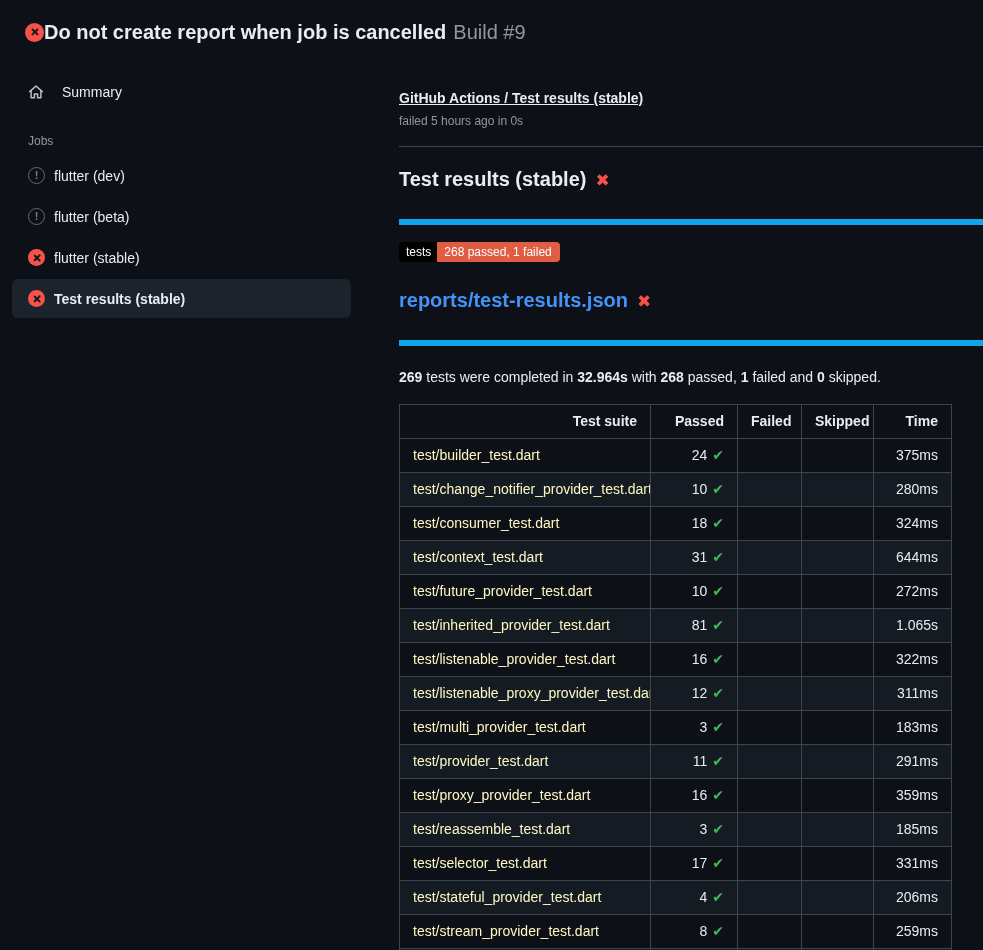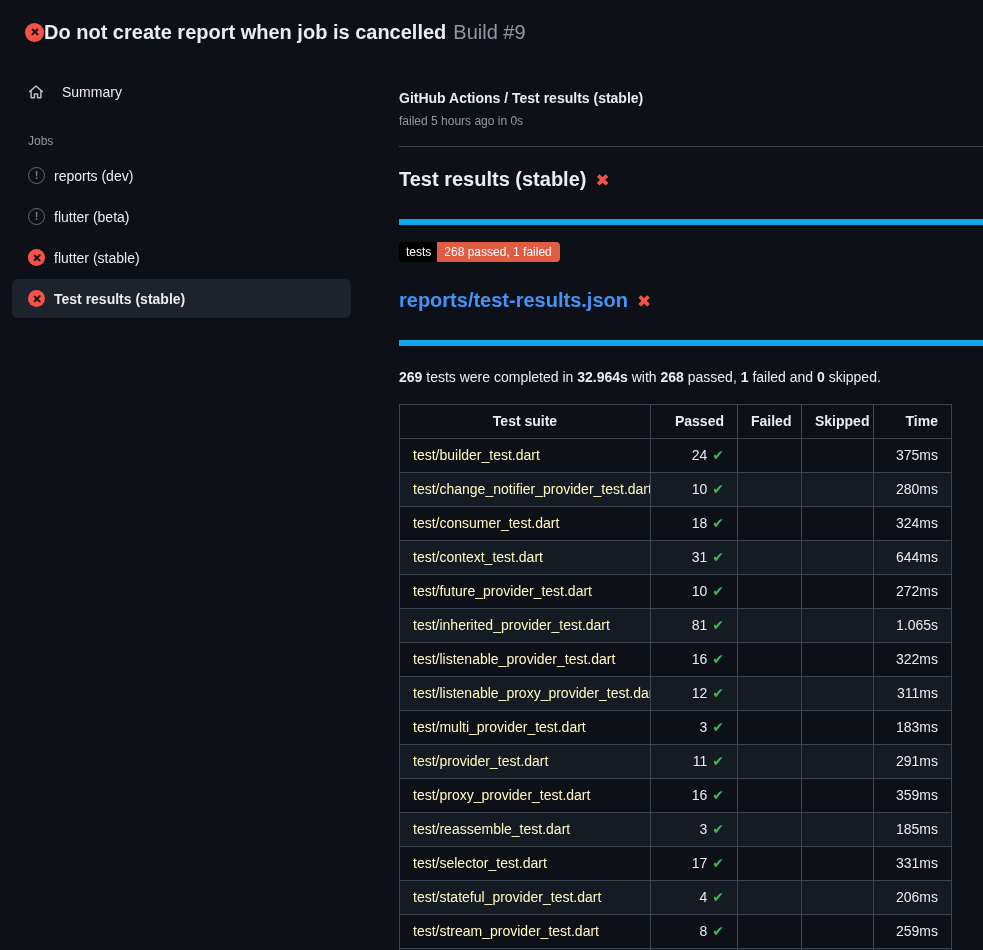--- a/index.html
+++ b/index.html
@@ -39,21 +39,21 @@
   .status-icon.cancelled { border: 1.5px solid #646b74; color: #767e87; font-size: 11px; font-weight: 700; line-height: 1; }
   .status-icon.failed { background: #f85149; }
   .status-icon.failed::before, .status-icon.failed::after {
     content: ""; position: absolute; left: 50%; top: 50%;
     width: 8.5px; height: 2.1px; background: #16191f; border-radius: 1px;
   }
   .status-icon.failed::before { transform: translate(-50%,-50%) rotate(45deg); }
   .status-icon.failed::after  { transform: translate(-50%,-50%) rotate(-45deg); }
 
   
-  .breadcrumb { font-size: 14px; font-weight: 700; line-height: 20px; }
+  .breadcrumb { font-size: 14px; font-weight: 700; line-height: 20px; text-decoration: underline; }
   .status-line { font-size: 12px; color: #9198a1; line-height: 16px; margin-top: 5px; }
   .run-divider { border: none; border-top: 1px solid #3d444d; margin-top: 17px; }
 
   
   h2.section-heading { font-size: 20px; font-weight: 700; line-height: 28px; margin-top: 18px;
     padding-bottom: 24px; border-bottom: 6px solid #0ea5e9; }
   .heading-x { color: #f85149; font-weight: 700; font-size: 17px; margin-left: 9px; }
   .report-link-text { color: #4493f8; cursor: pointer; }
 
   .badge { display: inline-flex; margin-top: 17px; border-radius: 4px; overflow: hidden;
@@ -64,21 +64,21 @@
   h2.report-heading { margin-top: 24px; }
 
   .summary-line { font-size: 14px; line-height: 21px; margin-top: 21px; }
   .summary-line b { font-weight: 700; }
 
   
   table.results { margin-top: 16px; border-collapse: collapse; table-layout: fixed;
     width: 552px; font-size: 14px; }
   .results th, .results td { border: 1px solid #3d444d; padding: 7px 13px; line-height: 19px;
     overflow: hidden; white-space: nowrap; }
-  .results th { font-weight: 700; text-align: center; }
+  .results th { font-weight: 700; text-align: right; }
   .results th.num, .results td.num { text-align: right; }
   .results tbody tr:nth-child(even) td { background: #151b23; }
   .suite-link { color: #fef9c3; text-decoration: none; cursor: pointer; }
   .cell-check { color: #3fb950; margin-left: 5px; font-size: 14px; }
   .cell-cross { color: #f85149; margin-left: 5px; font-size: 14px; }
 </style>
 </head>
 <body>
 
 <header class="app-header">
@@ -92,21 +92,21 @@
       <svg class="home-icon" viewBox="0 0 16 16" fill="none" stroke="currentColor" stroke-width="1.5" stroke-linejoin="round" stroke-linecap="round">
         <path d="M1.7 7.6 8 2l6.3 5.6"></path>
         <path d="M3.1 6.6 V 13.7 H 6.4 V 9.9 H 9.6 V 13.7 H 12.9 V 6.6"></path>
       </svg>
       <span>Summary</span>
     </div>
     <div class="jobs-label">Jobs</div>
     <nav class="jobs-list">
         <div class="job-item">
           <span class="status-icon cancelled">!</span>
-          <span>reports (dev)</span>
+          <span>flutter (dev)</span>
         </div>
         <div class="job-item">
           <span class="status-icon cancelled">!</span>
           <span>flutter (beta)</span>
         </div>
         <div class="job-item">
           <span class="status-icon failed"></span>
           <span>flutter (stable)</span>
         </div>
         <div class="job-item selected">

